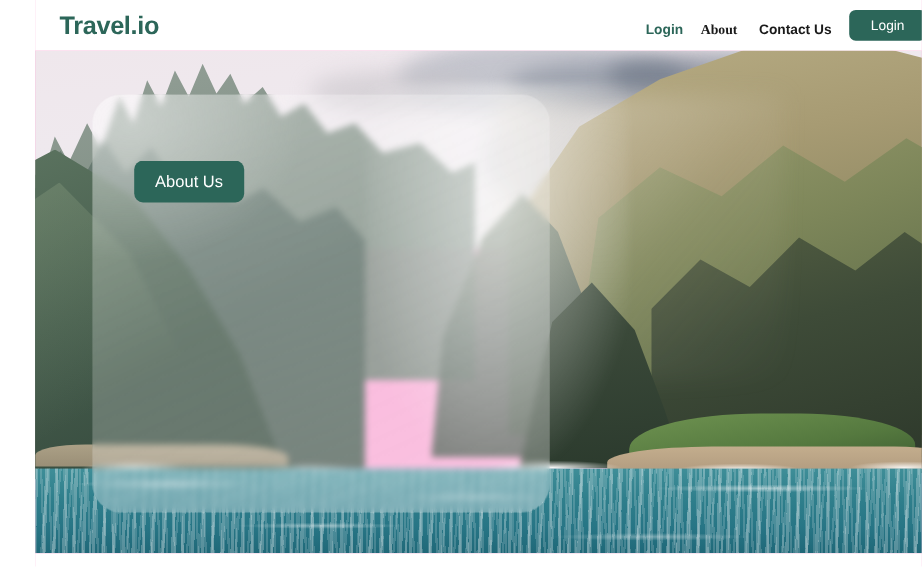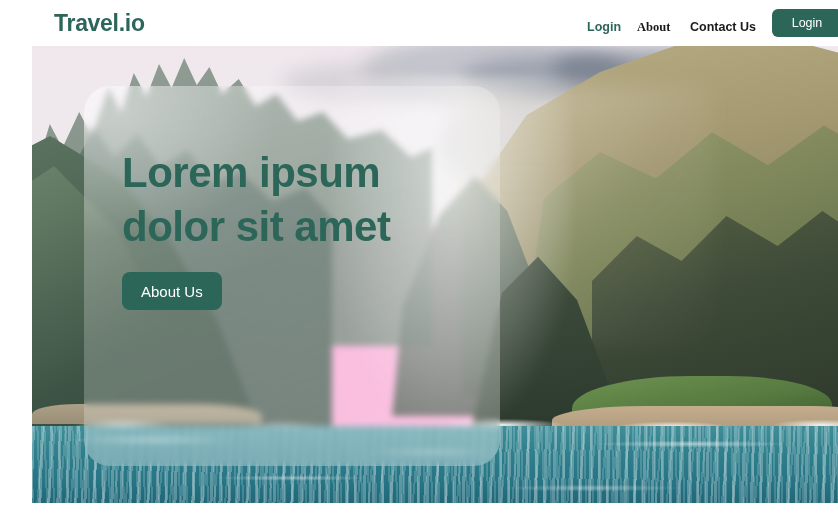--- a/index.html
+++ b/index.html
@@ -333,21 +333,20 @@
 
       <div class="haze-blob"></div>
     </div>
 
     <div class="glass-card">
       <div class="glass-sheen"></div>
     </div>
 
     <div class="hero-content">
 
-      <h1 class="hero-title">Lorem ipsum dolor sit amet</h1>
 
 
       <button class="about-btn">About Us</button>
     </div>
 
   </section>
 
   <div class="page-bottom"></div>
 
 </div>

